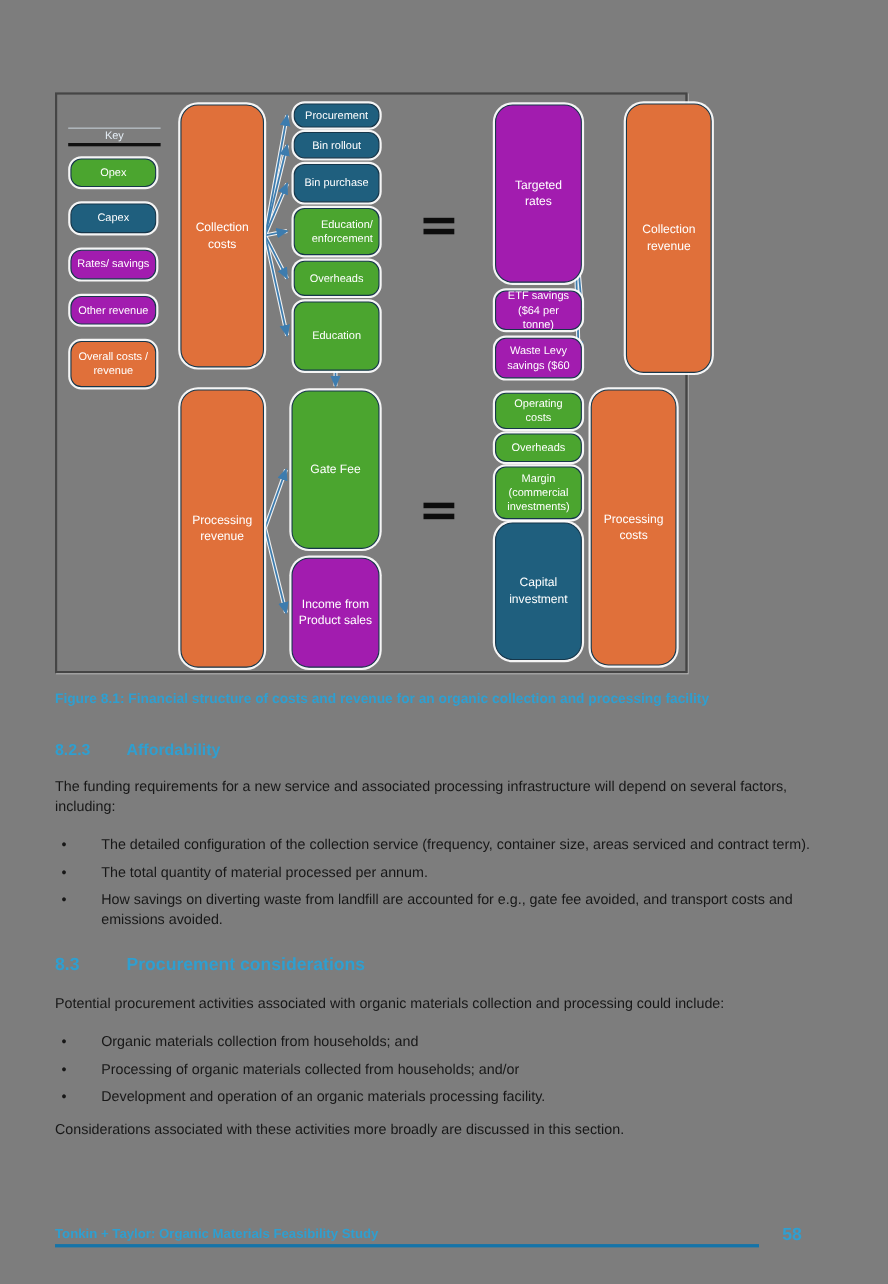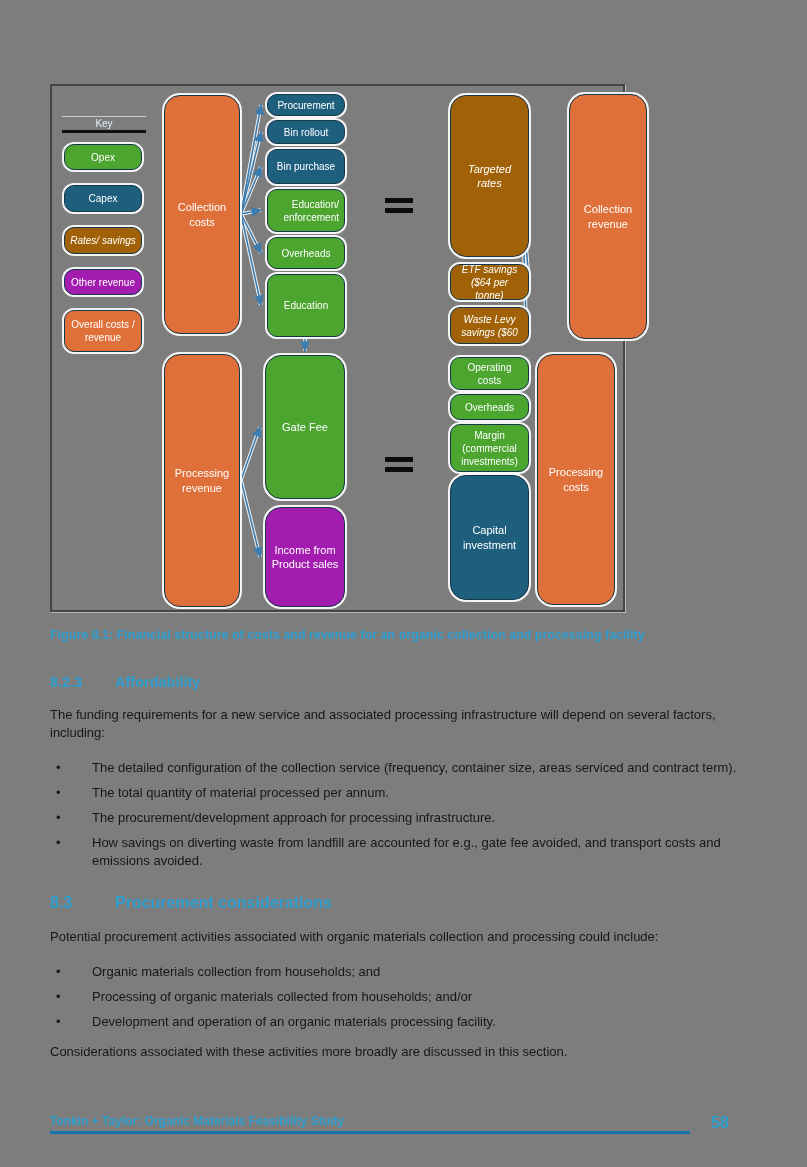--- a/index.html
+++ b/index.html
@@ -25,21 +25,21 @@
     border-radius:10px;
     color:#fff;
     display:flex;align-items:center;justify-content:center;
     text-align:center;
     font-size:10px;line-height:1.3;
     padding:2px 5px;box-sizing:border-box;
   }
   .lg{border-radius:16px;font-size:11px;}
   .green{background:#4ba52f;}
   .darkblue{background:#1f5f7e;}
-  .lightblue{background:#a16207;font-style:italic;}
+  .lightblue{background:#a21caf;}
   .purple{background:#a21caf;}
   .orange{background:#e0703a;}
   .keybox{
     position:absolute;left:10px;top:30px;width:84px;
     border-top:1px solid #c4cdd4;
     border-bottom:3px solid #101010;
     text-align:center;color:#e6eff7;font-size:10px;
     padding:1px 0 1px 0;
   }
   .equals{position:absolute;width:28px;}
@@ -159,21 +159,20 @@
 
 <div class="textcol">
 
   <h3 class="h-sub"><span class="h-num">8.2.3</span><span>Affordability</span></h3>
 
   <p class="para">The funding requirements for a new service and associated processing infrastructure will depend on several factors, including:</p>
 
   <ul class="blist">
     <li>The detailed configuration of the collection service (frequency, container size, areas serviced and contract term).</li>
     <li>The total quantity of material processed per annum.</li>
-    <li>The procurement/development approach for processing infrastructure.</li>
     <li>How savings on diverting waste from landfill are accounted for e.g., gate fee avoided, and transport costs and emissions avoided.</li>
   </ul>
 
   <h2 class="h-main"><span class="h-num">8.3</span><span>Procurement considerations</span></h2>
 
   <p class="para">Potential procurement activities associated with organic materials collection and processing could include:</p>
 
   <ul class="blist">
     <li>Organic materials collection from households; and</li>
     <li>Processing of organic materials collected from households; and/or</li>

